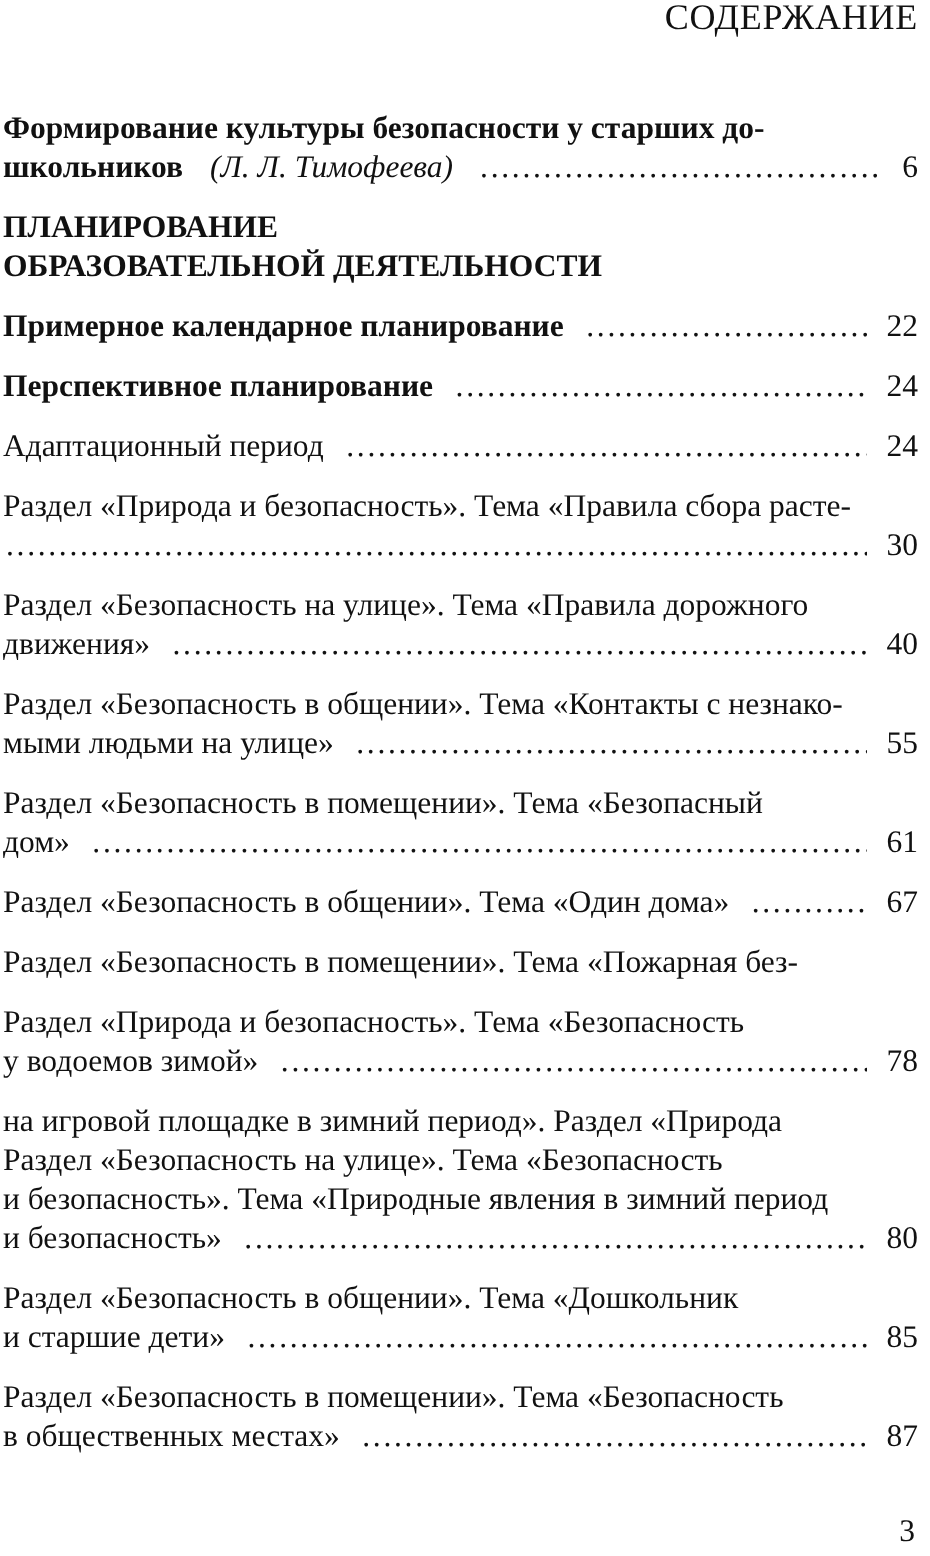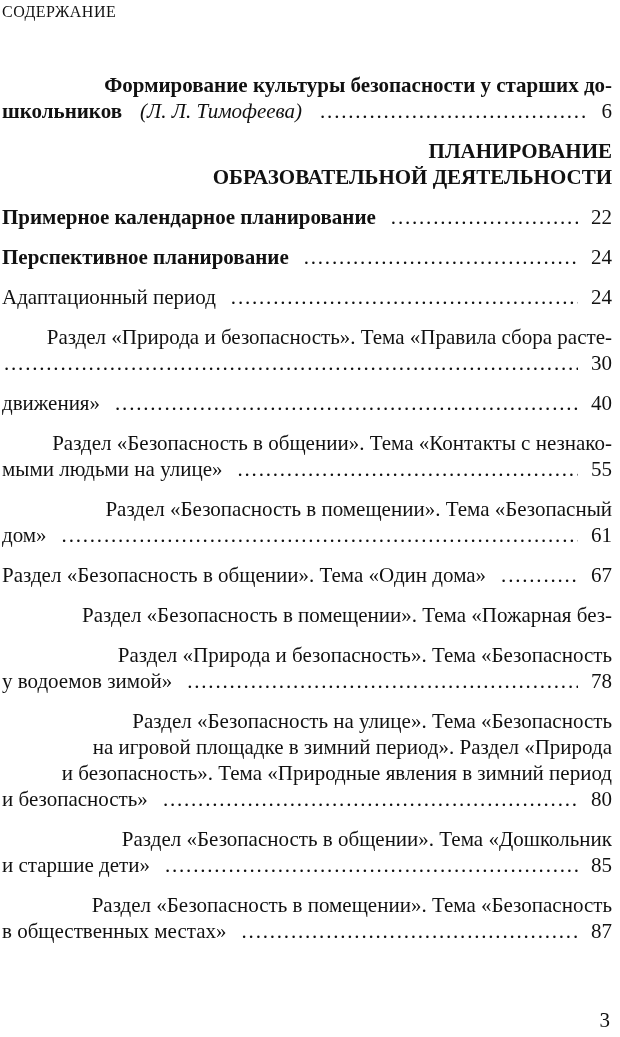--- a/index.html
+++ b/index.html
@@ -13,29 +13,29 @@
     height: 1037px;
     box-sizing: border-box;
     padding: 0 8px 0 2px;
     overflow: hidden;
     font-family: "Liberation Serif", "DejaVu Serif", serif;
     font-size: 21px;
     line-height: 26px;
     color: #111111;
   }
   .doc-title {
-    text-align: left;
-    font-size: 16px;
+    text-align: right;
+    font-size: 24px;
     line-height: 24px;
     letter-spacing: 0.5px;
     margin: 0 0 48px 0;
     font-weight: normal;
   }
   .toc-list { display: block; }
-  .toc-entry { margin: 0 0 14px 0; text-align: right; }
+  .toc-entry { margin: 0 0 14px 0; }
   .toc-entry.bold .toc-line,
   .toc-entry.bold .toc-text { font-weight: bold; }
   .toc-entry.heading { margin-bottom: 14px; }
   .toc-line {
     white-space: nowrap;
   }
   .toc-line-last {
     display: flex;
     align-items: baseline;
     white-space: nowrap;
@@ -127,20 +127,23 @@
     <div>
         <div class="toc-line">Раздел «Природа и безопасность». Тема «Правила сбора расте-</div>
       </div>
     <div class="toc-line-last">
 
       <span class="dots"></span>
       <span class="pagenum">30</span>
     </div>
   </div>
     <div class="toc-entry entry">
+    <div>
+        <div class="toc-line">Раздел «Безопасность на улице». Тема «Правила дорожного</div>
+      </div>
     <div class="toc-line-last">
       <span class="toc-text">движения»</span>
 
       <span class="dots"></span>
       <span class="pagenum">40</span>
     </div>
   </div>
     <div class="toc-entry entry">
     <div>
         <div class="toc-line">Раздел «Безопасность в общении». Тема «Контакты с незнако-</div>
@@ -183,22 +186,22 @@
       </div>
     <div class="toc-line-last">
       <span class="toc-text">у водоемов зимой»</span>
 
       <span class="dots"></span>
       <span class="pagenum">78</span>
     </div>
   </div>
     <div class="toc-entry entry">
     <div>
+        <div class="toc-line">на игровой площадке в зимний период». Раздел «Природа</div>
         <div class="toc-line">Раздел «Безопасность на улице». Тема «Безопасность</div>
-        <div class="toc-line">на игровой площадке в зимний период». Раздел «Природа</div>
         <div class="toc-line">и безопасность». Тема «Природные явления в зимний период</div>
       </div>
     <div class="toc-line-last">
       <span class="toc-text">и безопасность»</span>
 
       <span class="dots"></span>
       <span class="pagenum">80</span>
     </div>
   </div>
     <div class="toc-entry entry">

